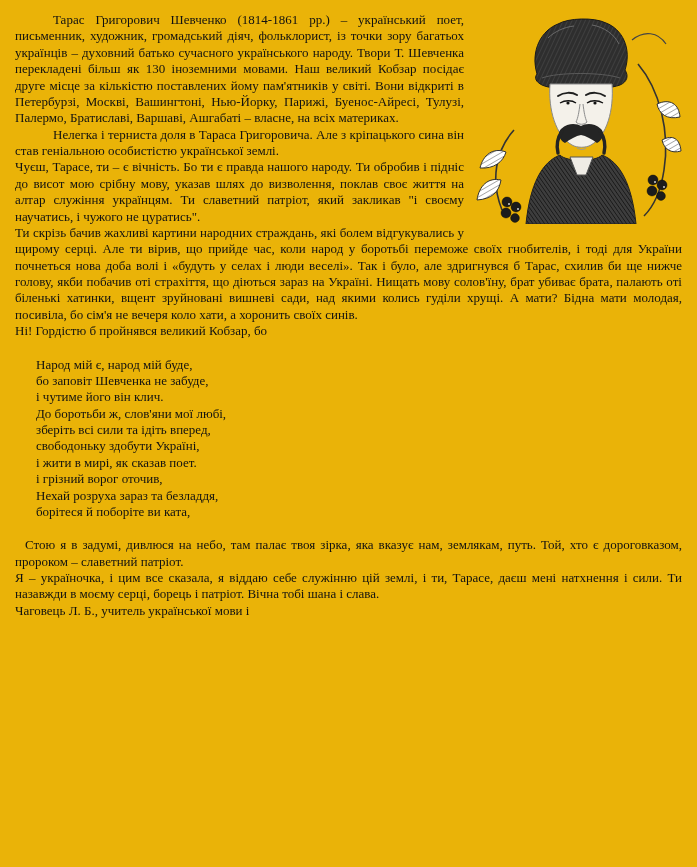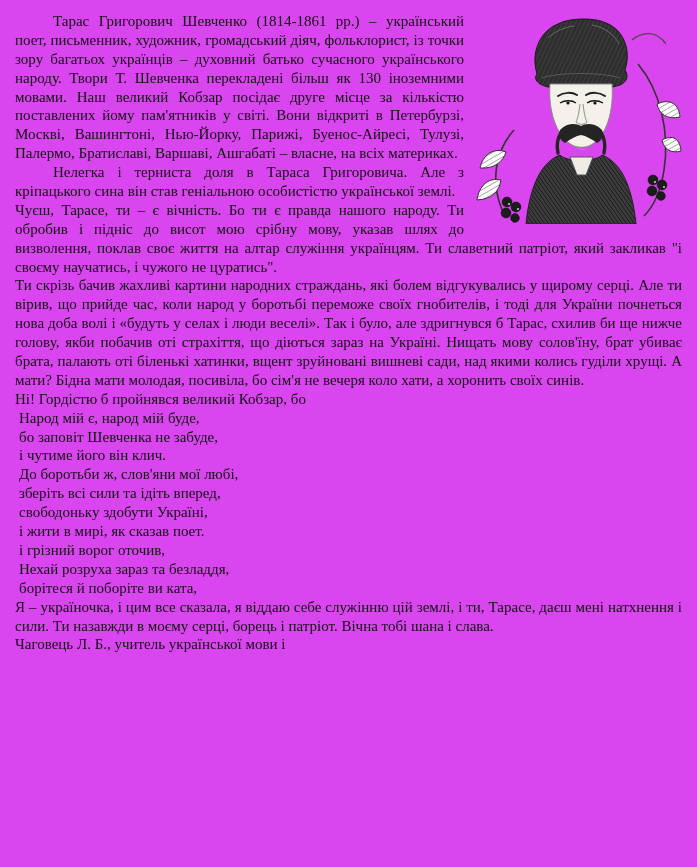--- a/index.html
+++ b/index.html
@@ -6,41 +6,41 @@
     margin: 0;
     padding: 0;
     background: #ffffff;
   }
   .page {
     position: relative;
     width: 697px;
     height: 867px;
     box-sizing: border-box;
     padding: 12px 15px 8px 15px;
-    background: #d946ef;
+    background: #eab308;
     color: #111111;
     font-family: "Liberation Serif", "DejaVu Serif", serif;
-    font-size: 15px;
+    font-size: 13px;
     line-height: 1.26;
     overflow: hidden;
   }
   p {
     margin: 0;
     text-align: justify;
   }
   .indent { text-indent: 38px; }
   .indent-sm { text-indent: 10px; }
   .portrait {
     float: right;
     width: 208px;
     height: 212px;
     margin: 0 0 4px 10px;
   }
   .portrait svg { display: block; }
-  .poem { margin: 0; }
+  .poem { margin: 17px; }
   .poem-line {
     padding-left: 4px;
     text-align: left;
     white-space: pre;
   }
   .signature {
     padding-right: 18px;
   }
 </style>
 </head>
@@ -137,17 +137,18 @@
     <div class="poem-line">і чутиме його він клич.</div>
     <div class="poem-line">До боротьби ж, слов'яни мої любі,</div>
     <div class="poem-line">зберіть всі сили та ідіть вперед,</div>
     <div class="poem-line">свободоньку здобути Україні,</div>
     <div class="poem-line">і жити в мирі, як сказав поет.</div>
     <div class="poem-line">і грізний ворог оточив,</div>
     <div class="poem-line">Нехай розруха зараз та безладдя,</div>
     <div class="poem-line">борітеся й поборіте ви ката,</div>
   </div>
 
+  <p class="indent-sm">Стою я в задумі, дивлюся на небо, там палає твоя зірка, яка вказує нам, землякам, путь. Той, хто є дороговказом, пророком – славетний патріот.</p>
   <p>Я – україночка, і цим все сказала, я віддаю себе служінню цій землі, і ти, Тарасе, даєш мені натхнення і сили. Ти назавжди в моєму серці, борець і патріот. Вічна тобі шана і слава.</p>
 
   <p class="signature">Чаговець Л. Б., учитель української мови і</p>
 
 </div>
 
 </body></html>

